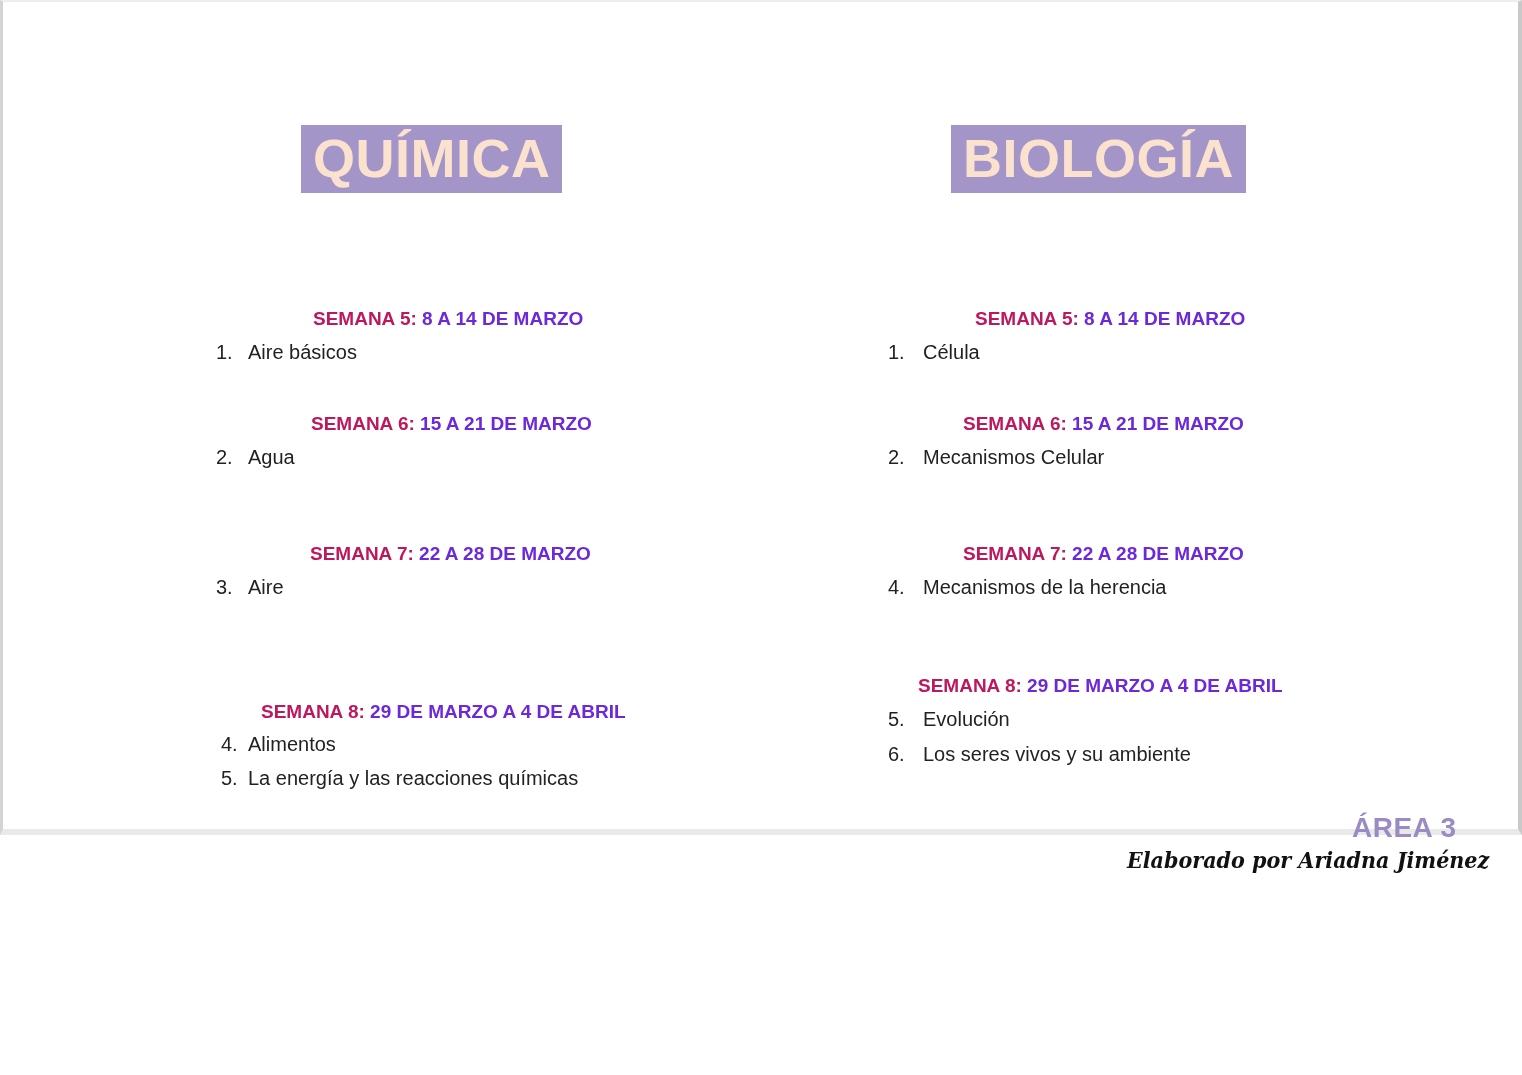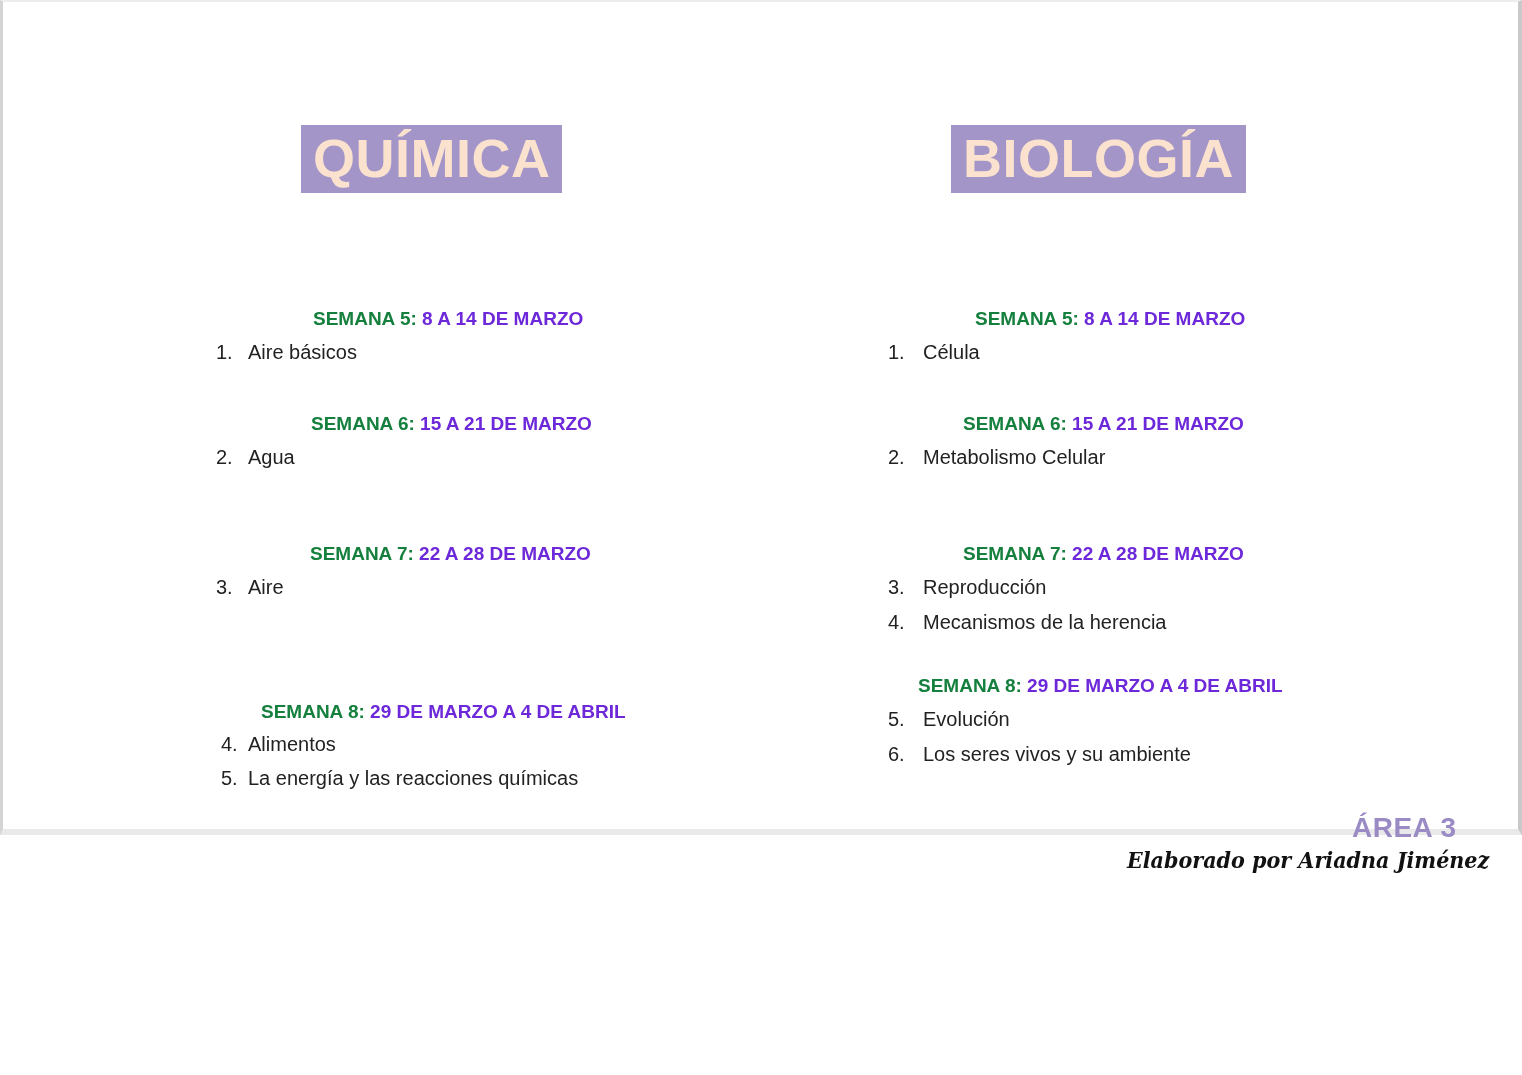--- a/index.html
+++ b/index.html
@@ -64,21 +64,21 @@
   }
 
   .block { position: relative; }
 
   .week-line {
     font-size: 19px;
     font-weight: bold;
     line-height: 1.25;
     white-space: nowrap;
   }
-  .week-label { color: #15803d; }
+  .week-label { color: #be185d; }
   .week-range { color: #6d28d9; }
 
   .item {
     font-size: 20px;
     color: #222222;
     line-height: 1.35;
     white-space: nowrap;
   }
   .item .num { display: inline-block; }
 
@@ -209,30 +209,27 @@
         <div class="item">
           <span class="num">1.</span><span>Célula</span>
         </div>
       </div>
 
       <div class="block R-b2">
         <div class="week-line">
           <span class="week-label">SEMANA 6:</span><span class="week-range"> 15 A 21 DE MARZO</span>
         </div>
         <div class="item">
-          <span class="num">2.</span><span>Metabolismo Celular</span>
+          <span class="num">2.</span><span>Mecanismos Celular</span>
         </div>
       </div>
 
       <div class="block R-b3">
         <div class="week-line">
           <span class="week-label">SEMANA 7:</span><span class="week-range"> 22 A 28 DE MARZO</span>
-        </div>
-        <div class="item">
-          <span class="num">3.</span><span>Reproducción</span>
         </div>
         <div class="item">
           <span class="num">4.</span><span>Mecanismos de la herencia</span>
         </div>
       </div>
 
       <div class="block R-b4">
         <div class="week-line">
           <span class="week-label">SEMANA 8:</span><span class="week-range"> 29 DE MARZO A 4 DE ABRIL</span>
         </div>

